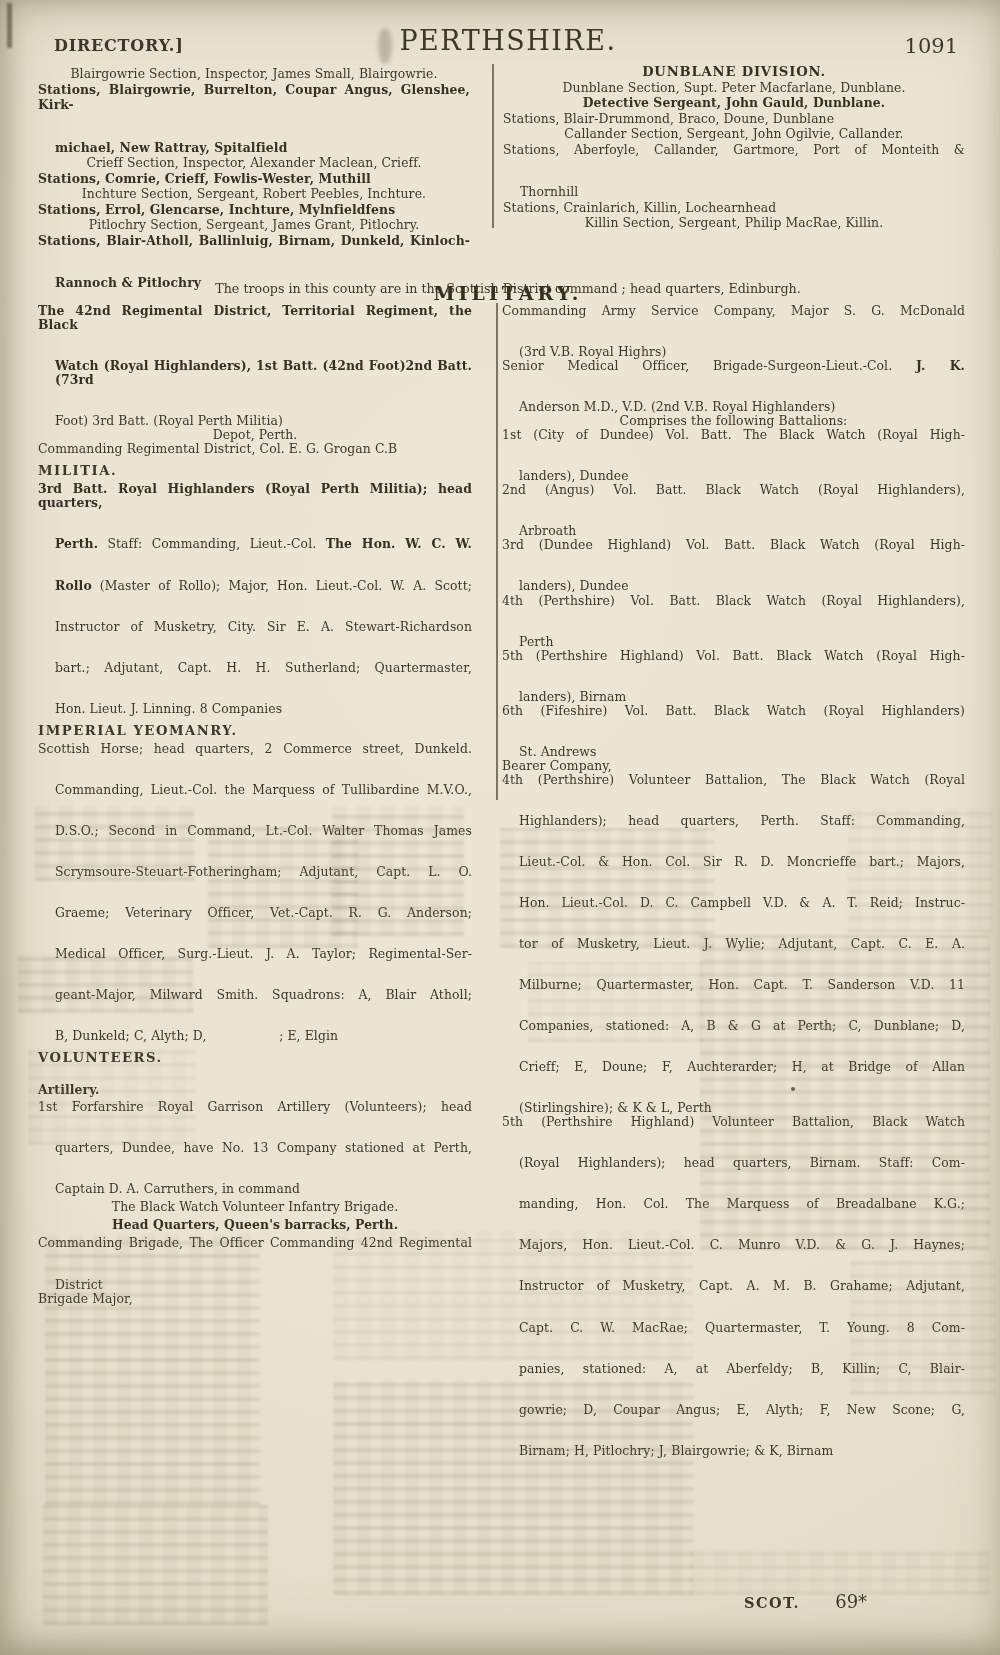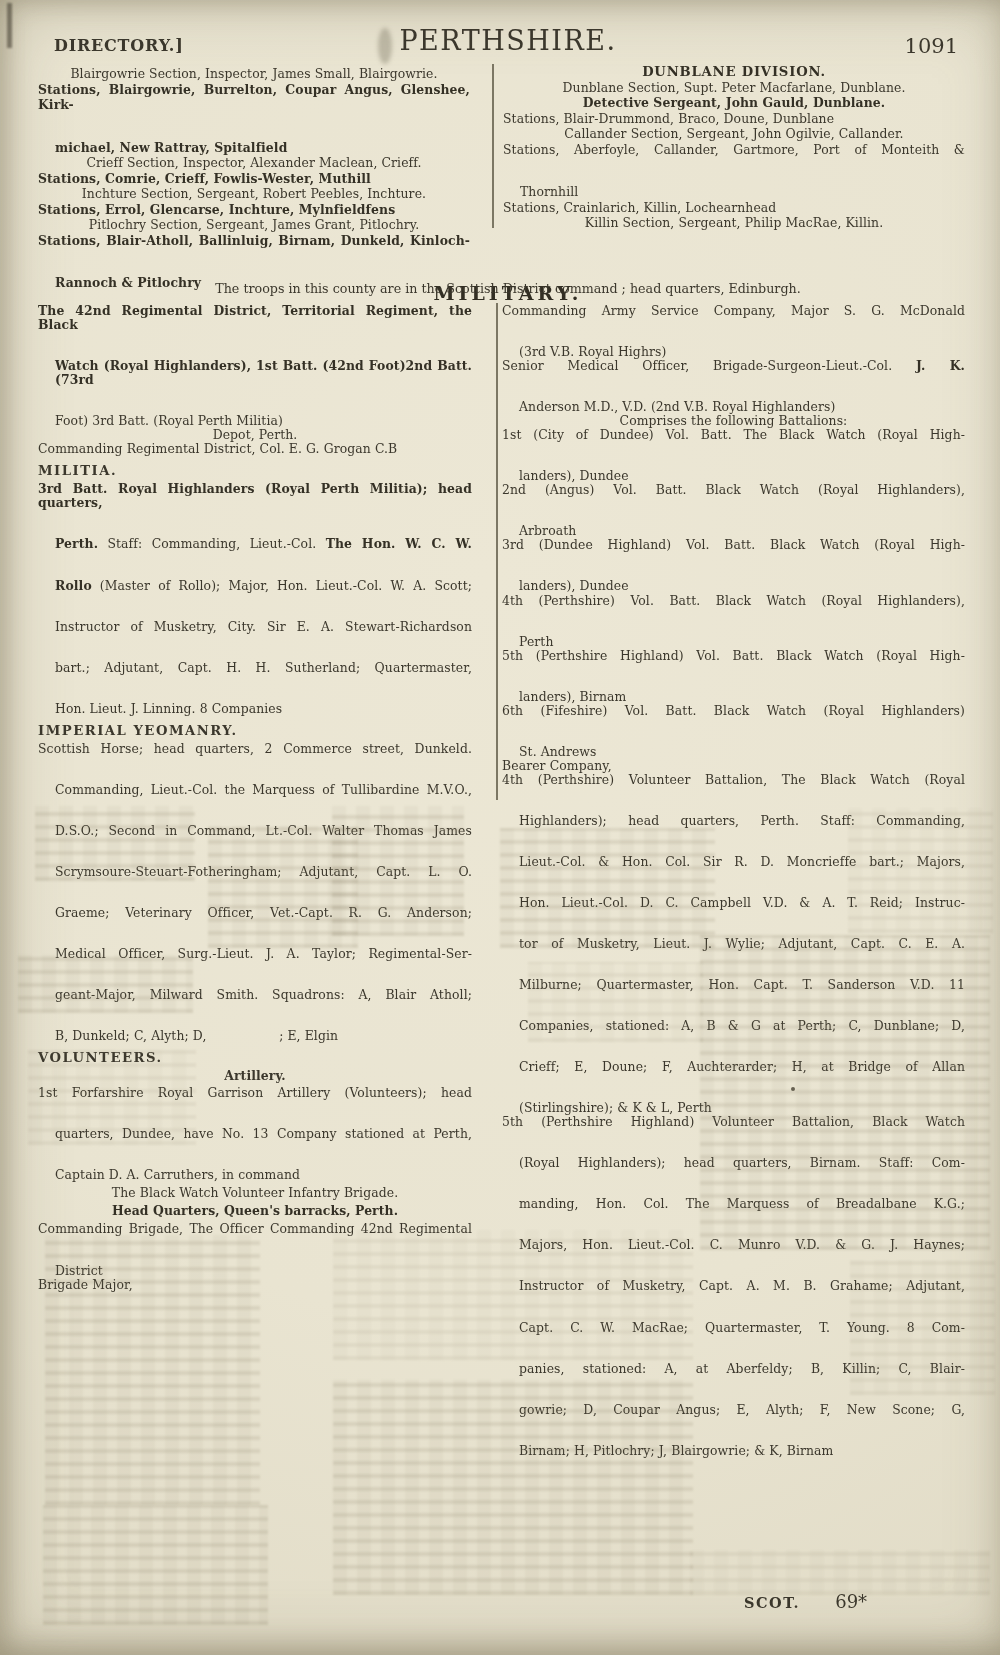--- a/index.html
+++ b/index.html
@@ -26,21 +26,21 @@
   .d1{left:492px;top:64px;height:164px;}
   .d2{left:496px;top:303px;height:497px;}
   
   .ln{font-size:12.4px;line-height:14.05px;letter-spacing:.1px;text-align:left;}
   .police .ln{line-height:15.55px;}
   .j{text-align:justify;text-align-last:justify;}
   .c{text-align:center;}
   .b,b{font-weight:700;color:#343025;}
   .i1{padding-left:17px;margin-top:27px;}
   .h{font-weight:700;font-size:13.2px;letter-spacing:1.5px;margin:8px 0 4px;}
-  .sh{font-weight:700;text-align:center;margin:4px 0 3px;}
+  .sh{font-weight:700;text-align:left;margin:18px 0 3px;}
   .hd{font-size:13.2px;letter-spacing:.8px;}
   .mv{margin:4px 0;}
   
   .mil-title{position:absolute;left:0;right:0;top:247px;text-align:center;
     font-size:19px;font-weight:700;letter-spacing:4px;color:#322e23;margin-top:35px;}
   .mil-intro{position:absolute;left:0;right:0;top:281px;text-align:center;font-size:12.7px;}
   
   .footer{position:absolute;left:744px;top:1583px;white-space:nowrap;margin-top:8px;}
   .footer .sig{font-weight:700;font-size:14.5px;letter-spacing:1.5px;}
   .footer .num{font-size:18px;margin-left:30px;}

